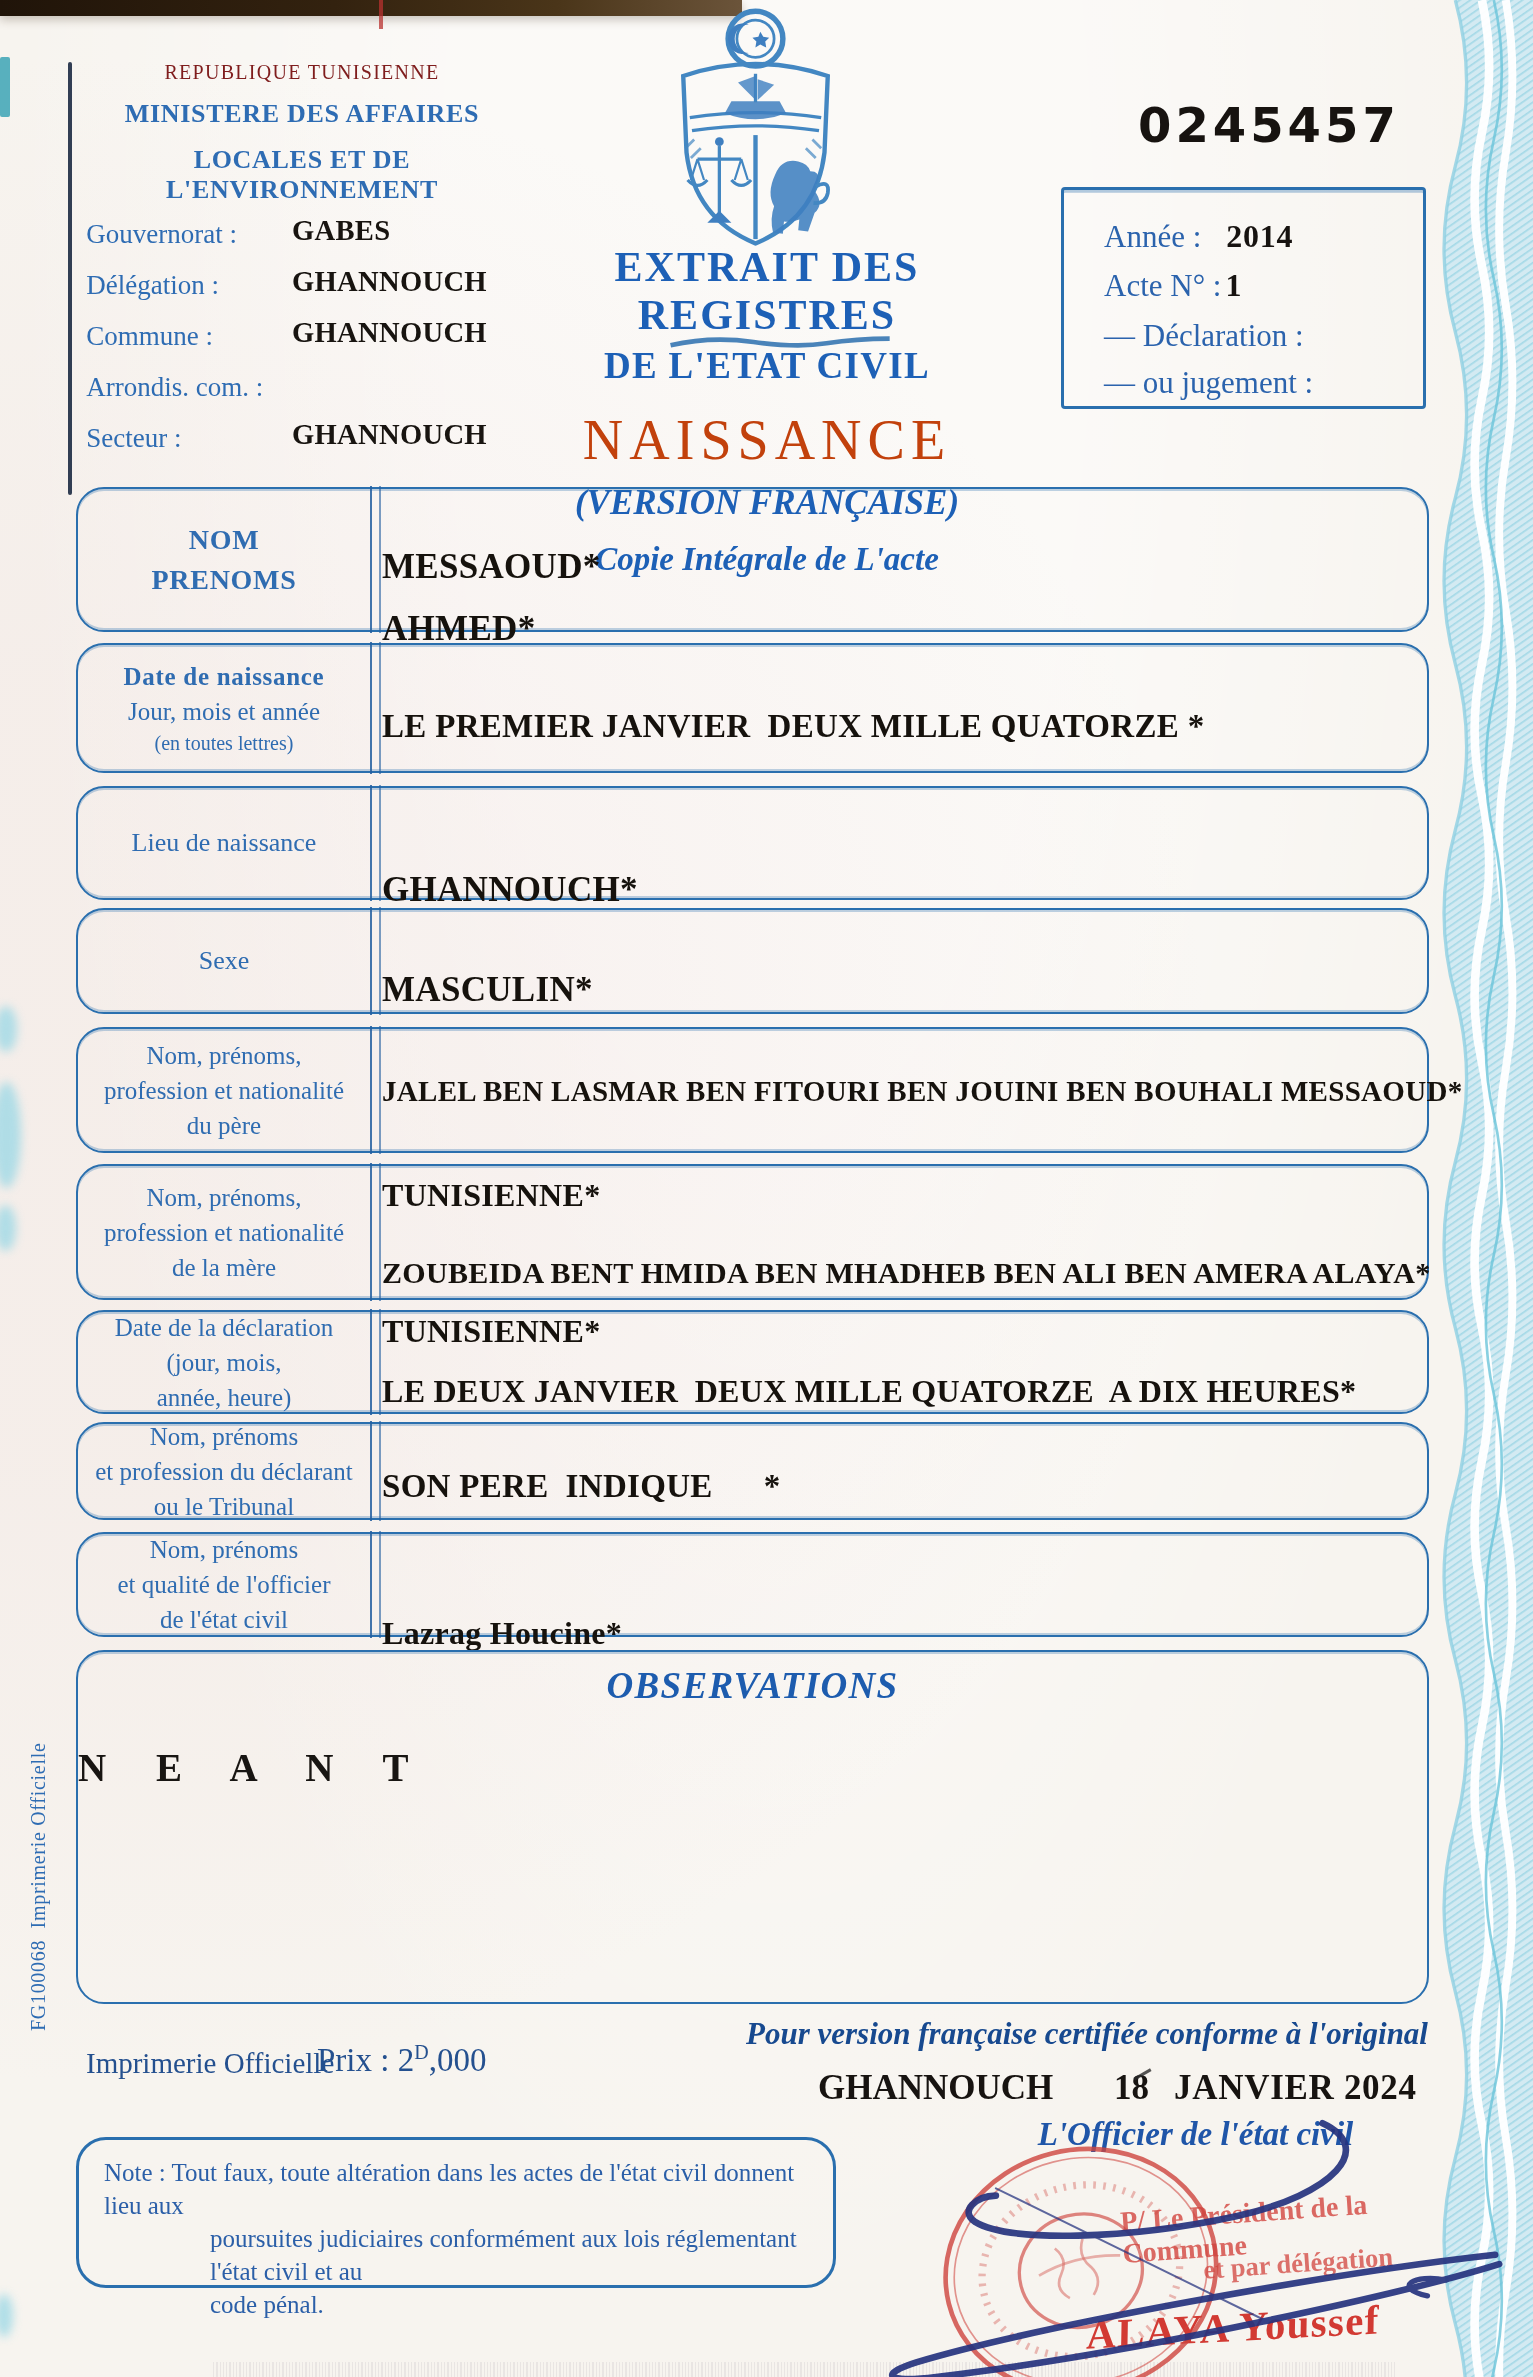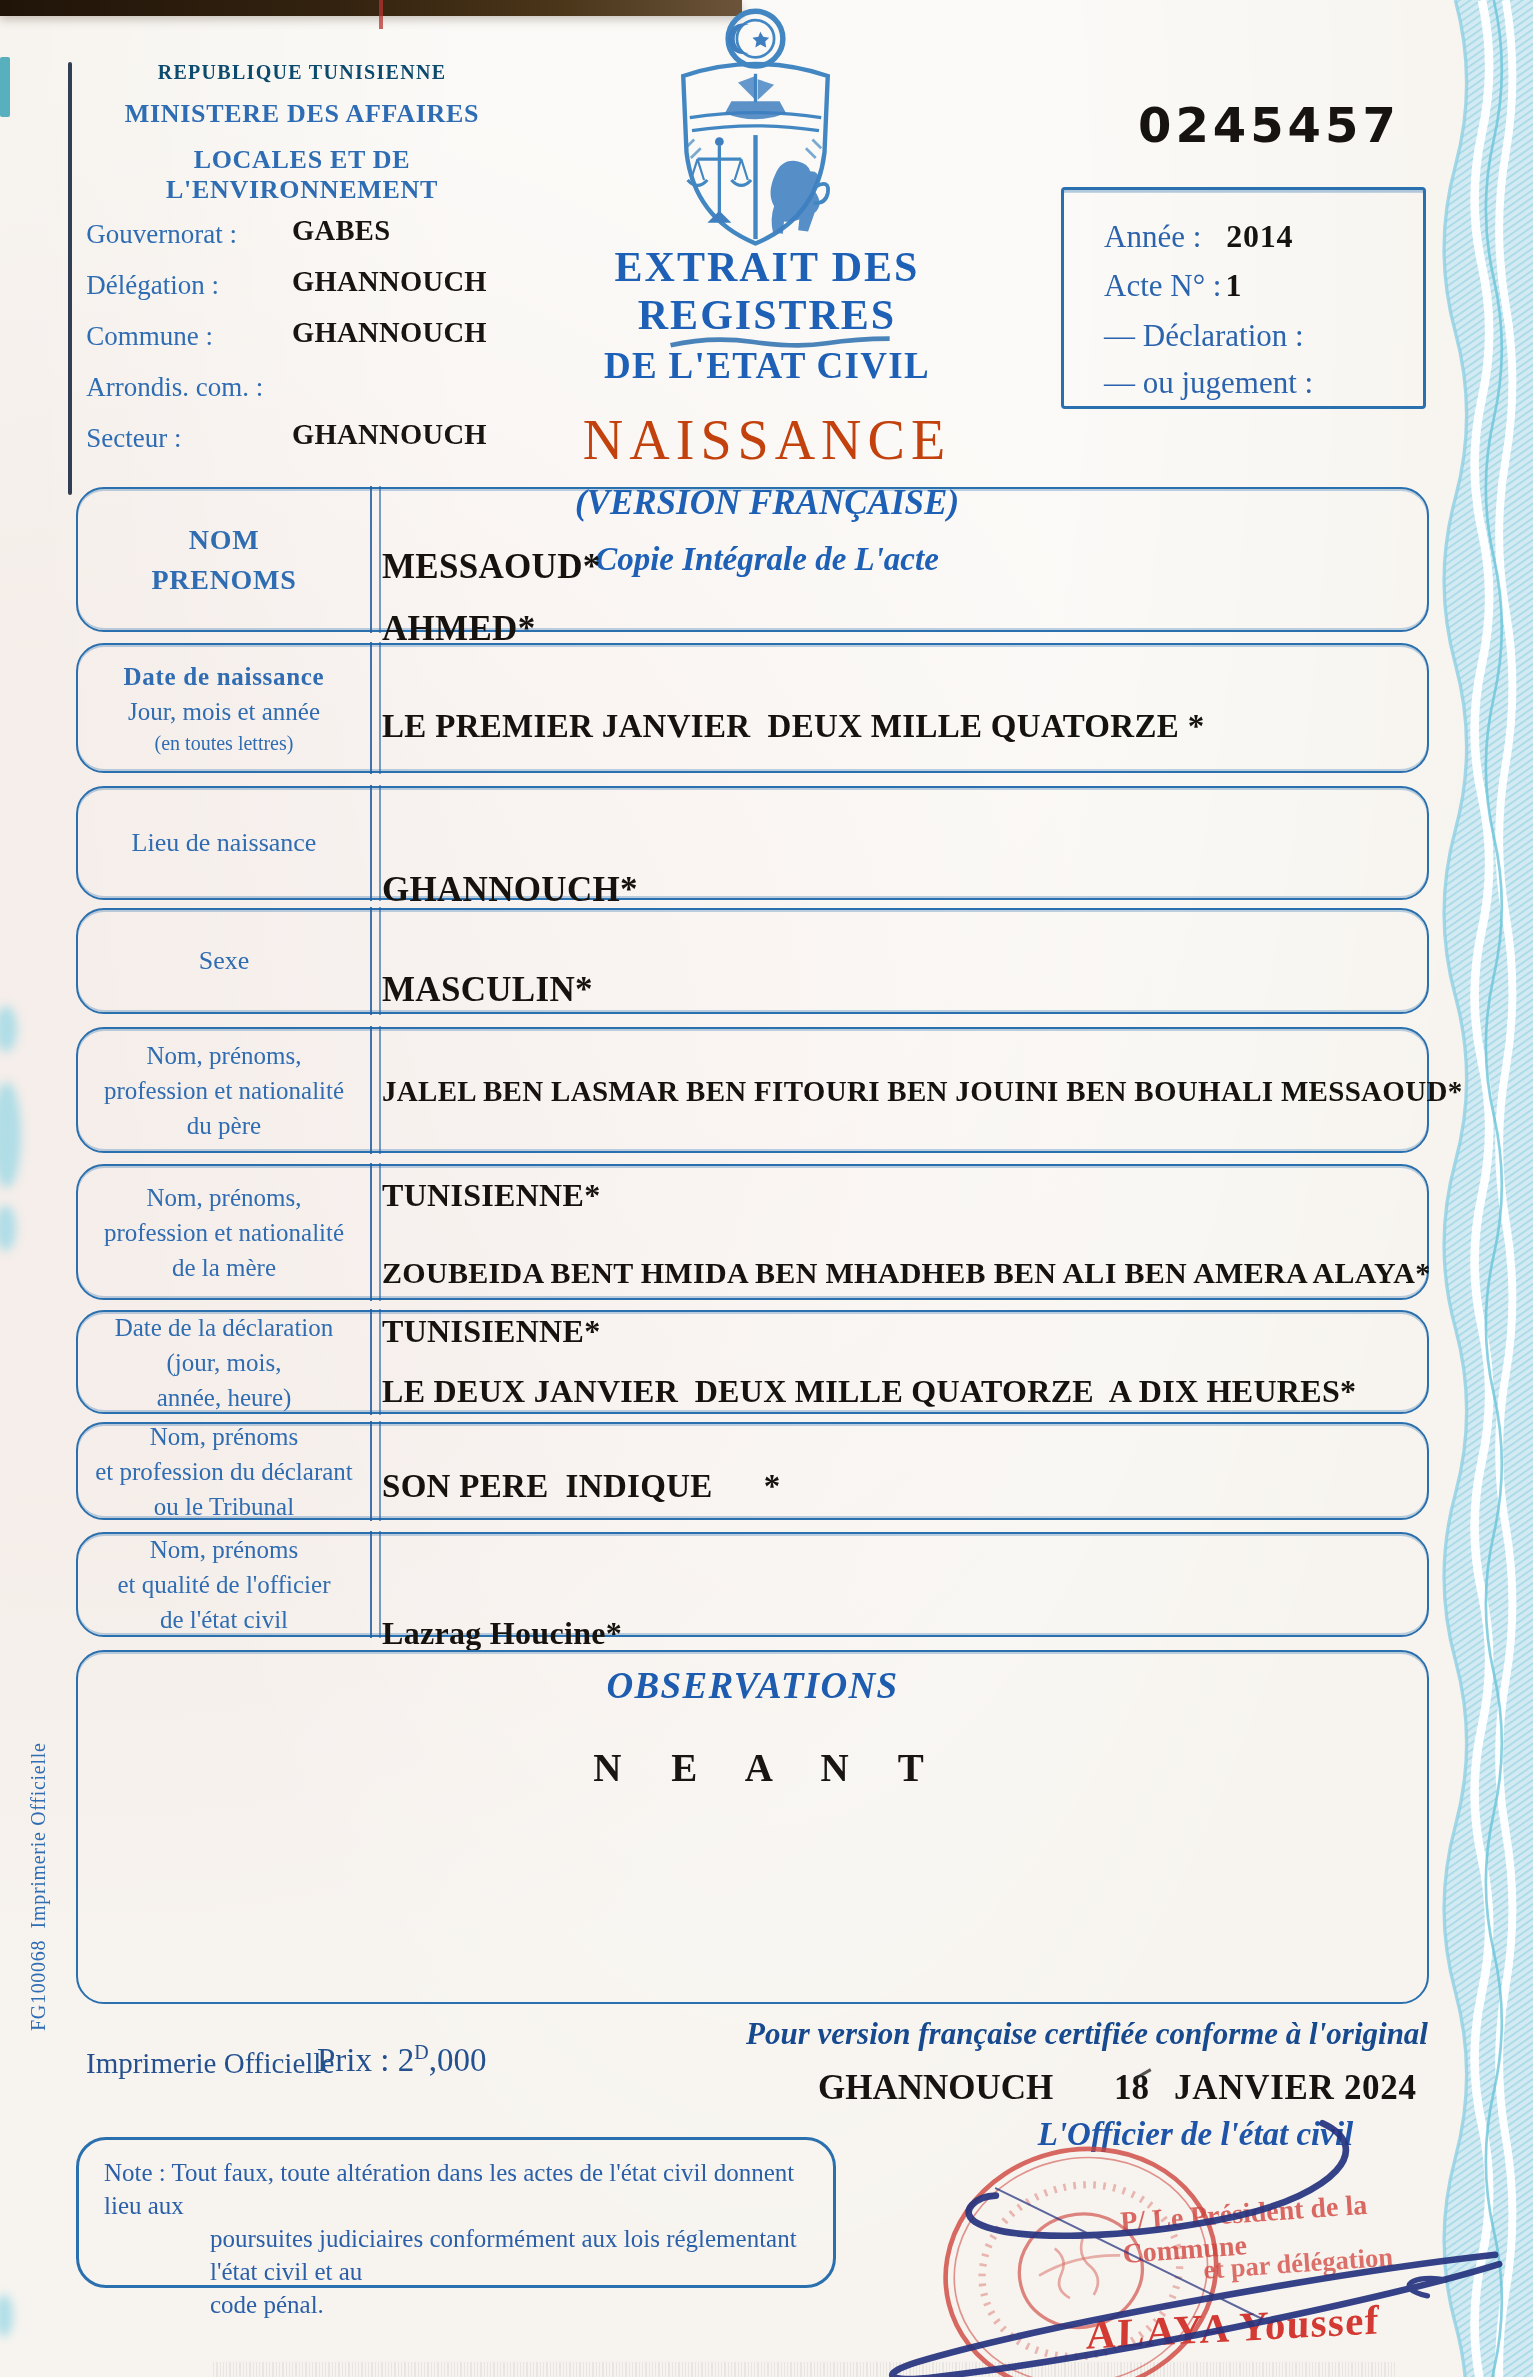--- a/index.html
+++ b/index.html
@@ -17,21 +17,21 @@
     box-shadow:0 4px 9.3px rgba(60,40,20,.25);}
   .teal-mark{left:0;top:57px;width:10px;height:60px;background:#2f9fb2;opacity:.8;border-radius:2px;}
   .red-tick{left:379px;top:0;width:4px;height:29px;background:#b8312f;opacity:.75;}
   .left-rule{left:68px;top:62px;width:4px;height:433px;background:#16243e;opacity:.88;border-radius:2px;}
   .cyan-blob{background:#9fd9e6;filter:blur(4.6px);border-radius:50%;opacity:.8;}
   .bottom-noise{left:213px;bottom:0;width:1182px;height:14.6px;opacity:.5;
     background:repeating-linear-gradient(90deg, rgba(120,110,130,.22) 0 1.3px, transparent 1.3px 3.3px);}
 
   
   .hdr{left:73px;top:61px;width:458px;text-align:center;color:#2e6cb3;}
-  .hdr-l1{font-size:20px;font-weight:700;letter-spacing:1.3px;color:#0c4a6e;}
+  .hdr-l1{font-size:20px;font-weight:400;letter-spacing:1.3px;color:#7f1d1d;}
   .hdr-l2{font-size:26px;font-weight:700;margin-top:14.6px;letter-spacing:0.7px;}
   .hdr-l3{font-size:26px;font-weight:700;margin-top:16px;letter-spacing:0.7px;}
   .hdr-fields{left:81px;top:219px;width:505px;}
   .hdr-field{position:relative;height:51px;}
   .hdr-field .lab{position:absolute;left:5.3px;top:0;font-size:27px;color:#2e6cb3;}
   .hdr-field .v{position:absolute;left:211px;top:-4px;font-size:28.6px;font-weight:700;color:#181410;letter-spacing:0.3px;}
 
   
   .serial{left:1138px;top:97px;font-family:"DejaVu Sans",sans-serif;font-size:48px;font-weight:700;
           letter-spacing:4px;color:#171310;}
@@ -59,22 +59,22 @@
   .row-label span.strong{font-weight:700;font-size:28px;letter-spacing:0.7px;}
   .divider{position:absolute;left:292px;top:-2.7px;bottom:-2.7px;width:6.6px;
        border-left:2px solid rgba(35,95,160,.85);border-right:2px solid rgba(35,95,160,.6);}
   .val{position:absolute;left:304px;white-space:pre;font-weight:700;color:#16120d;letter-spacing:0.3px;}
 
   
   .obs{left:76px;top:1650px;width:1349px;height:350px;border:2.7px solid #2a6fae;border-radius:28px;
        box-shadow:inset 0 2px 0 rgba(42,111,174,.3);}
   .obs-title{position:absolute;left:0;right:0;top:12px;text-align:center;font-size:37px;font-style:italic;
        font-weight:700;color:#1d5cae;letter-spacing:1.3px;}
-  .obs-val{position:absolute;left:0;right:0;top:93px;text-align:center;font-size:39px;font-weight:700;
-       color:#181512;letter-spacing:20px;padding-left:32px;}
+  .obs-val{position:absolute;left:0;right:0;top:93px;text-align:left;font-size:39px;font-weight:700;
+       color:#181512;letter-spacing:20px;}
 
   
   .cert{left:717px;top:2016px;width:711px;text-align:right;font-size:31px;font-style:italic;
         font-weight:600;color:#17498f;}
   .imprimerie{left:86px;top:2047px;font-size:29px;color:#24508f;}
   .prix{left:317px;top:2041px;font-size:33px;color:#24508f;}
   .prix sup{font-size:20px;}
   .city{left:818px;top:2068px;font-size:35px;font-weight:700;color:#171310;}
   .day{left:1114px;top:2068px;font-size:35px;font-weight:700;color:#171310;}
   .day::after{content:"";position:absolute;width:18.6px;height:2.7px;background:#2b2b2b;

